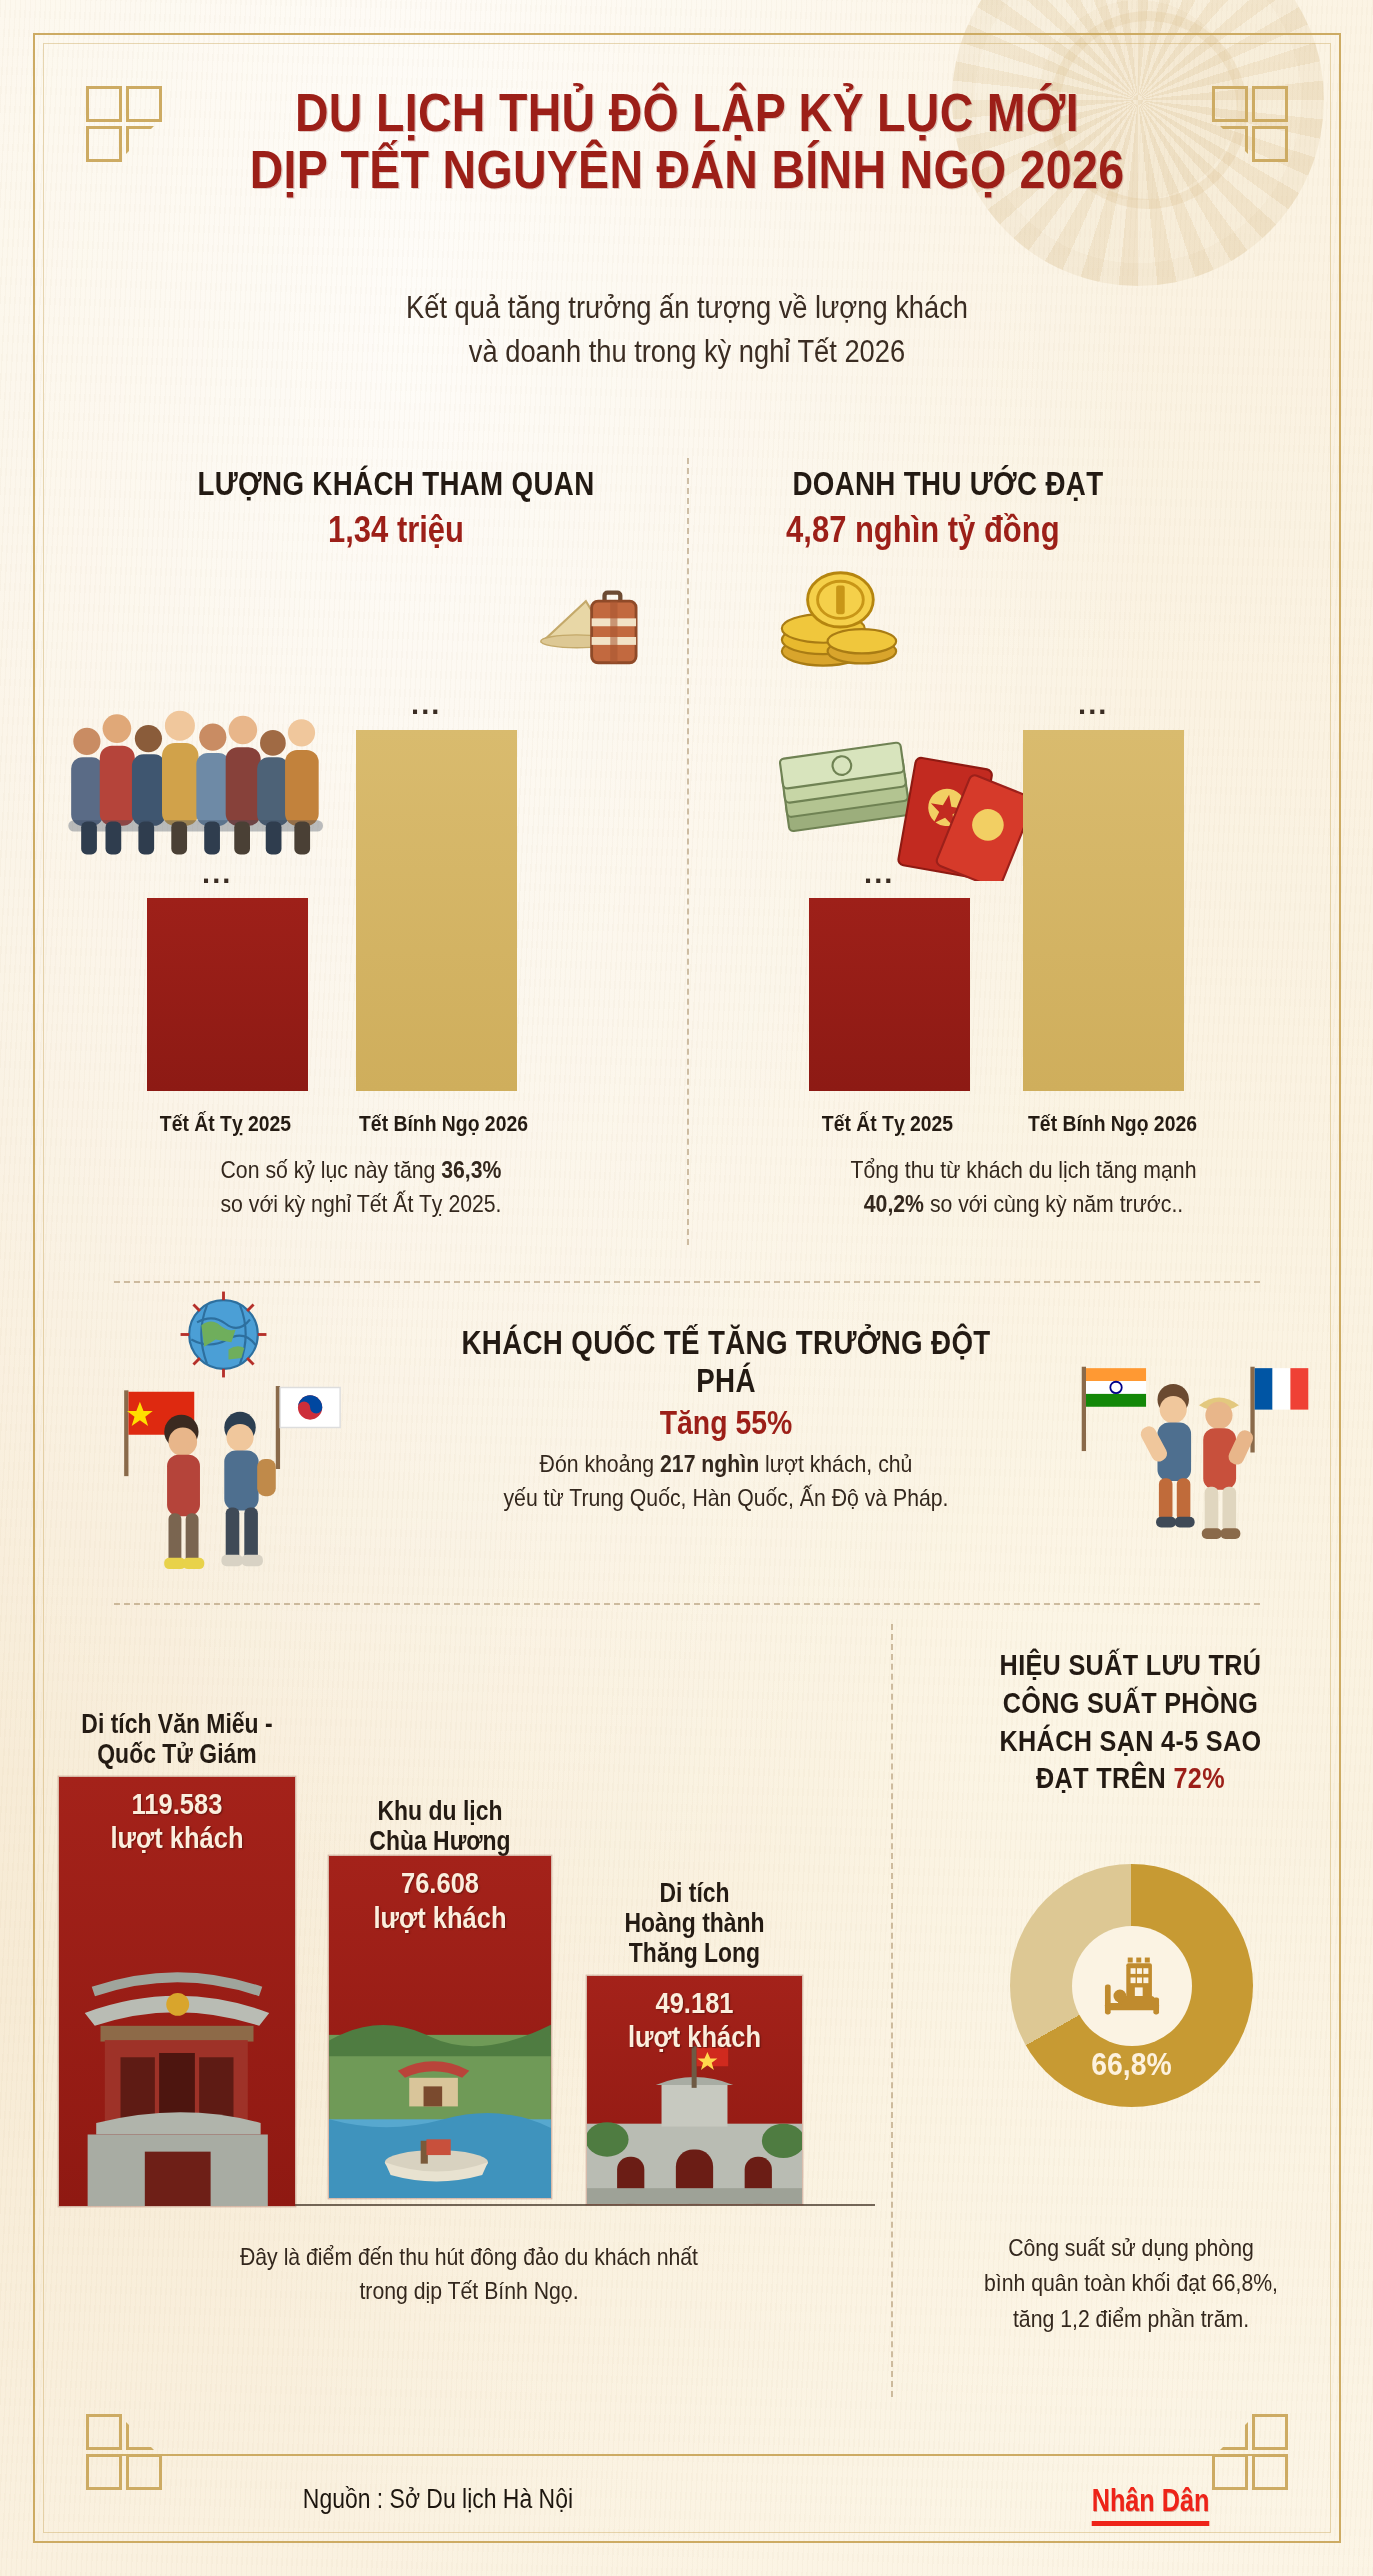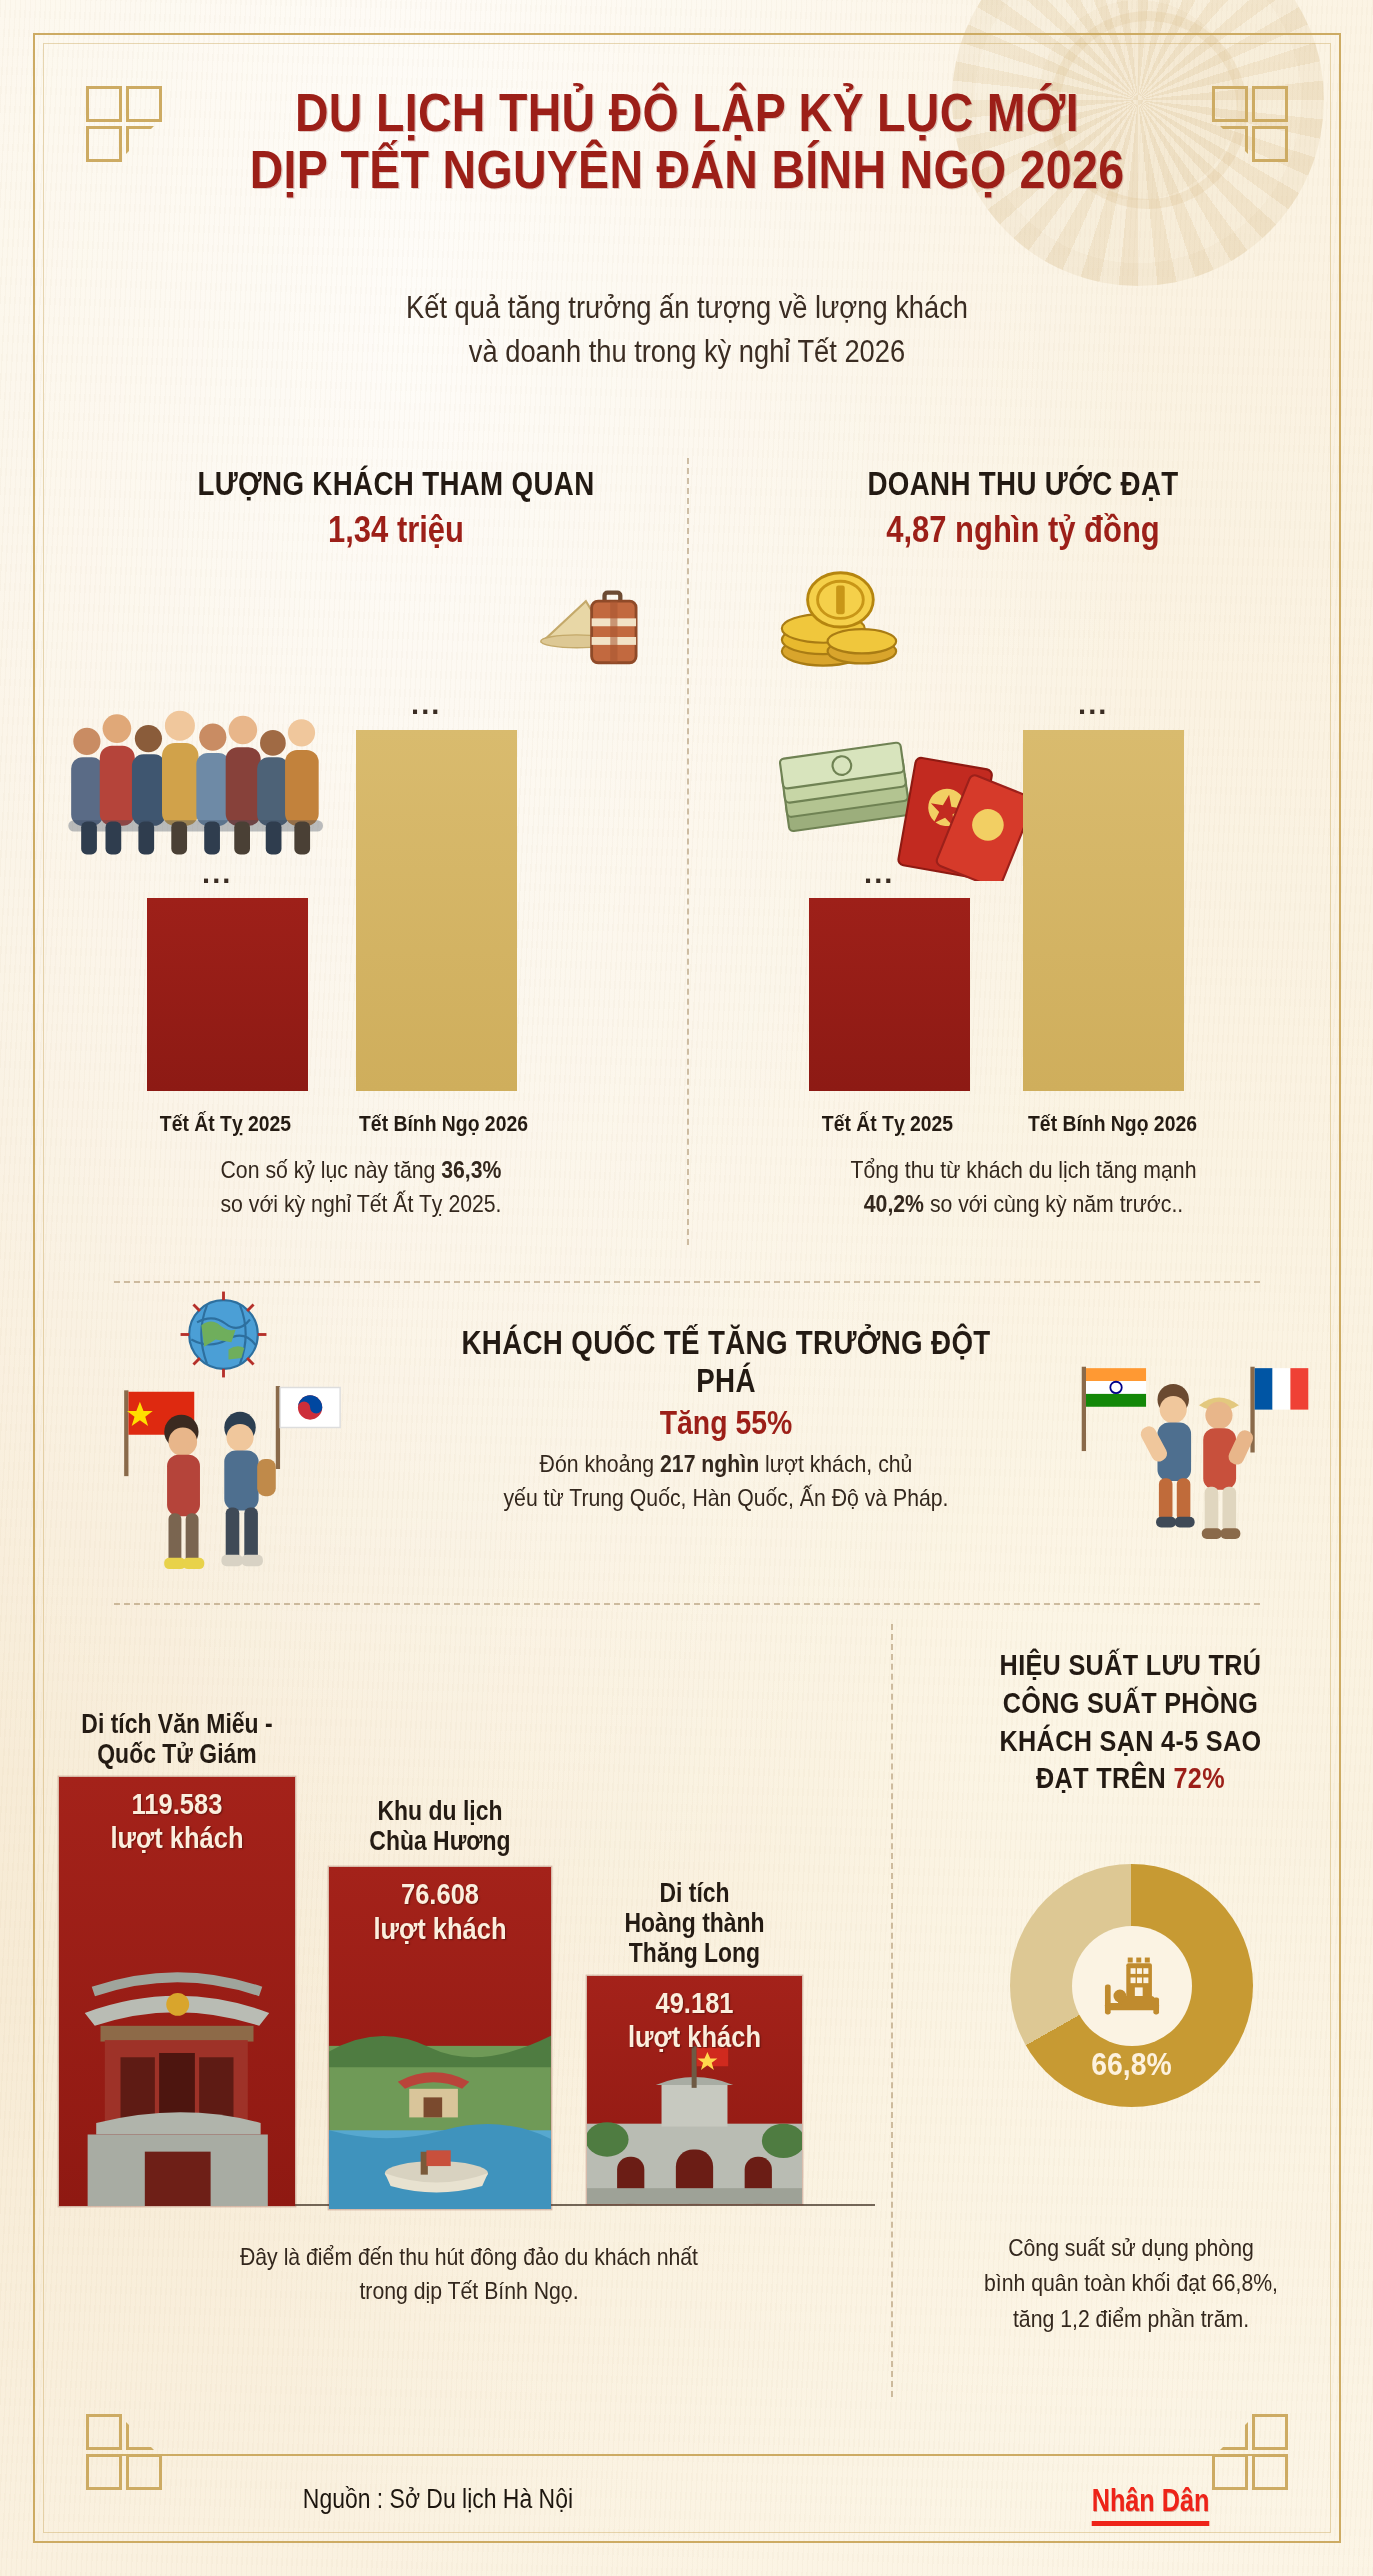--- a/index.html
+++ b/index.html
@@ -231,21 +231,21 @@
   <div class="dots" style="left:411px;top:688px;">...</div>
 
   <div class="axis-lab cond" style="position:absolute;left:111px;top:1111px;width:229px;text-align:center;">Tết Ất Tỵ 2025</div>
   <div class="axis-lab cond" style="position:absolute;left:322px;top:1111px;width:243px;text-align:center;">Tết Bính Ngọ 2026</div>
 
   <p class="note cond" style="position:absolute;left:64px;top:1153px;width:594px;text-align:center;">
     <span>Con số kỷ lục này  tăng </span><b>36,3%</b><br>
     <span>so với kỳ nghỉ Tết Ất Tỵ 2025.</span>
   </p>
 
-  <div style="position:absolute;left:708px;top:465px;width:630px;text-align:center;">
+  <div style="position:absolute;left:742px;top:465px;width:630px;text-align:left;">
     <h2 class="sec-head cond">DOANH THU ƯỚC ĐẠT</h2>
     <div class="sec-val cond" style="margin-top:5.7px;">4,87 nghìn tỷ đồng</div>
   </div>
 
   <div class="ill" style="left:769px;top:544px;width:150px;height:136px;">
     <svg width="150" height="136" viewBox="0 0 210 190">
       <g>
         <ellipse cx="76" cy="150" rx="58" ry="20" fill="#d9a52c" stroke="#a97c14" stroke-width="3"></ellipse>
         <ellipse cx="76" cy="134" rx="58" ry="20" fill="#efc košice"></ellipse>
         <ellipse cx="76" cy="134" rx="58" ry="20" fill="#eac košice"></ellipse>
@@ -425,21 +425,21 @@
         </g>
       </svg>
     </div>
   </div>
 
   <div class="dest" style="left:329px;top:1796px;width:222px;">
     <div class="cap">
       <span>Khu du lịch</span><br>
       <span>Chùa Hương</span>
     </div>
-    <div class="box" style="margin-top:11px;height:342px;">
+    <div class="box" style="margin-top:0;height:342px;">
       <div class="num">
         <span>76.608</span><br>
         <span>lượt khách</span>
       </div>
       <svg width="222" height="342" viewBox="0 0 310 478" style="position:absolute;left:0;bottom:0;">
         <g>
           <rect x="0" y="250" width="310" height="130" fill="#6f9a57"></rect>
           <path d="M0 258 q70 -40 140 -6 t170 -16 v44 H0z" fill="#4f7c41"></path>
           <rect x="0" y="368" width="310" height="110" fill="#57a8cf"></rect>
           <path d="M0 368 q80 22 160 0 t150 12 v98 H0z" fill="#3f93bd"></path>

